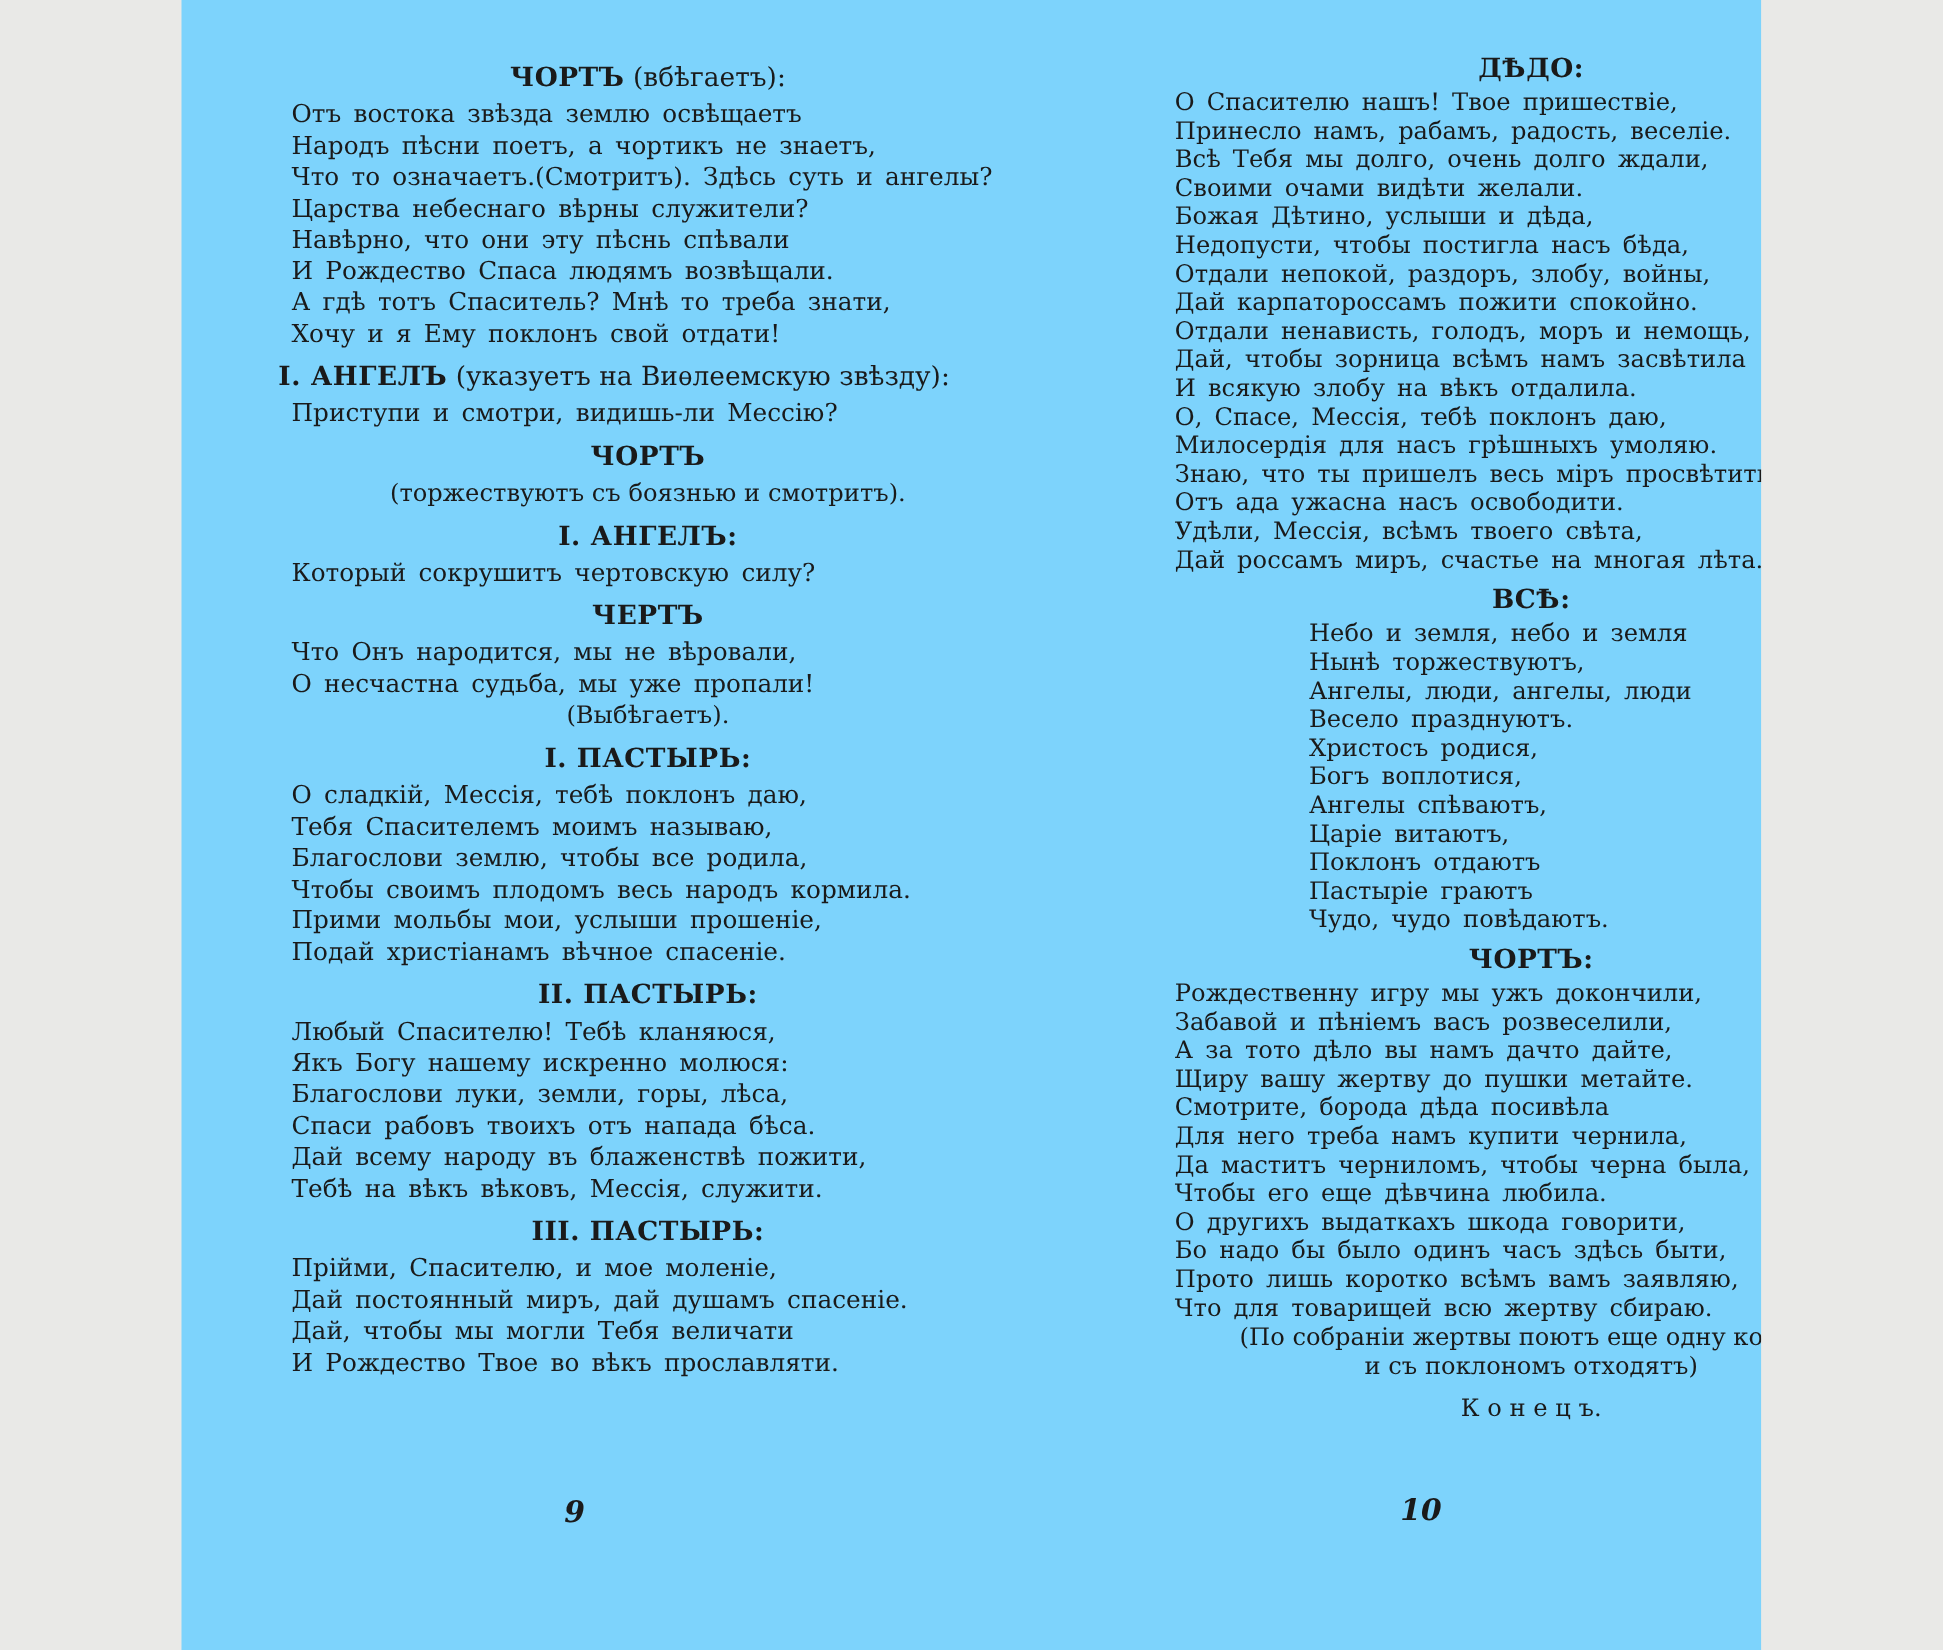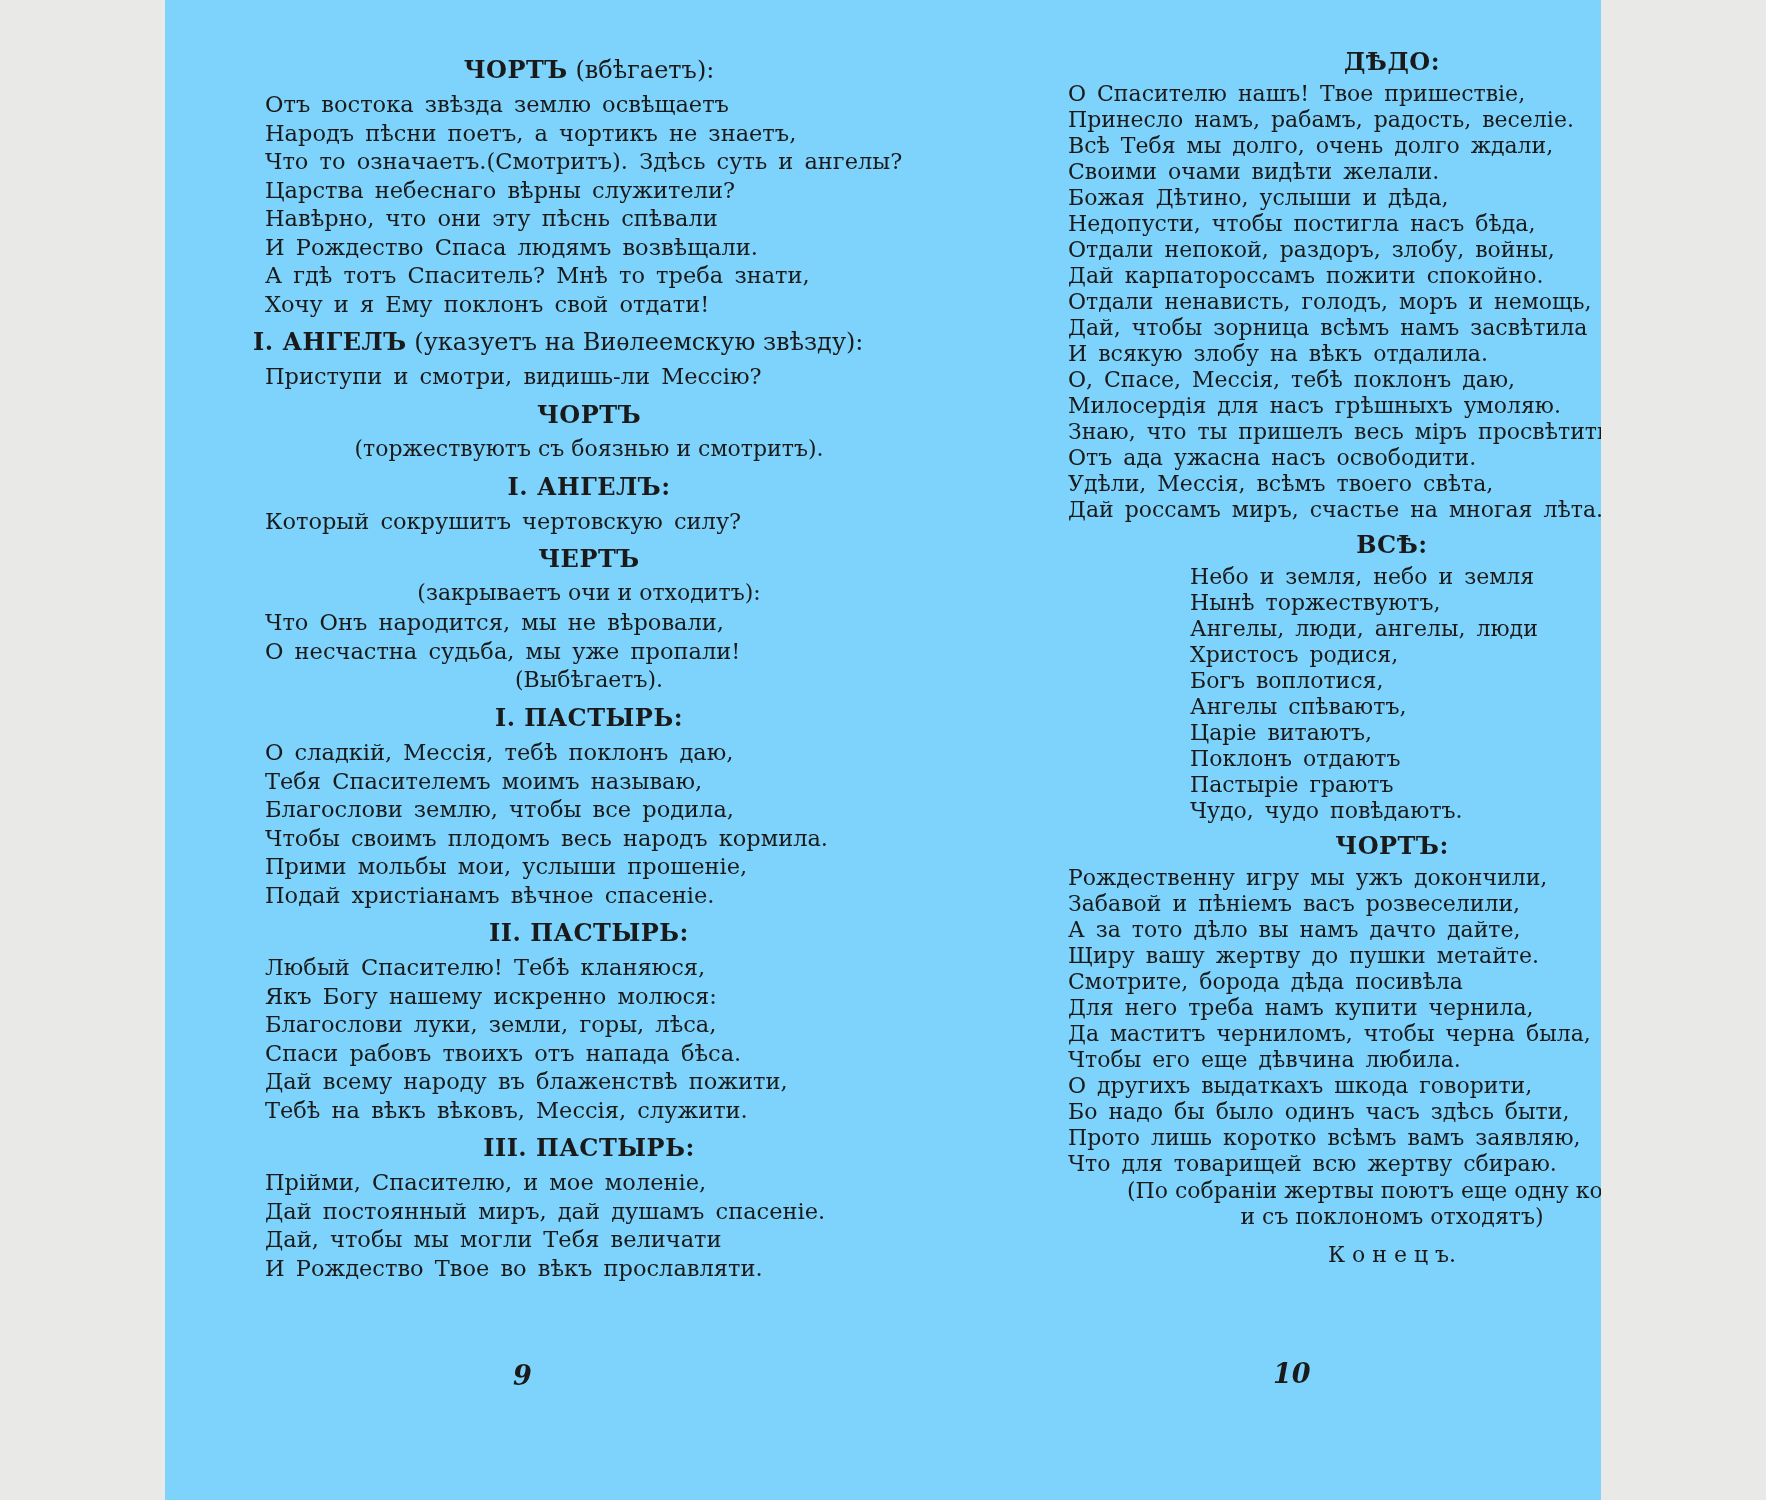--- a/index.html
+++ b/index.html
@@ -80,23 +80,20 @@
       </div>
       <div class="heading"><span class="hb">ЧОРТЪ</span></div>
       <div class="stage">
         <div class="sline">(торжествуютъ съ боязнью и смотритъ).</div>
       </div>
       <div class="heading"><span class="hb">I. АНГЕЛЪ:</span></div>
       <div class="verse">
         <div class="line">Который сокрушитъ чертовскую силу?</div>
       </div>
       <div class="heading"><span class="hb">ЧЕРТЪ</span></div>
-      <div class="stage">
-        <div class="sline">(закрываетъ очи и отходитъ):</div>
-      </div>
       <div class="verse">
         <div class="line">Что Онъ народится, мы не вѣровали,</div>
         <div class="line">О несчастна судьба, мы уже пропали!</div>
       </div>
       <div class="stage">
         <div class="sline">(Выбѣгаетъ).</div>
       </div>
       <div class="heading"><span class="hb">I. ПАСТЫРЬ:</span></div>
       <div class="verse">
         <div class="line">О сладкій, Мессія, тебѣ поклонъ даю,</div>
@@ -142,20 +139,21 @@
         <div class="line">Знаю, что ты пришелъ весь міръ просвѣтити,</div>
         <div class="line">Отъ ада ужасна насъ освободити.</div>
         <div class="line">Удѣли, Мессія, всѣмъ твоего свѣта,</div>
         <div class="line">Дай россамъ миръ, счастье на многая лѣта.</div>
       </div>
       <div class="heading"><span class="hb">ВСѢ:</span></div>
       <div class="verse indent">
         <div class="line">Небо и земля, небо и земля</div>
         <div class="line">Нынѣ торжествуютъ,</div>
         <div class="line">Ангелы, люди, ангелы, люди</div>
+        <div class="line">Весело празднуютъ.</div>
         <div class="line">Христосъ родися,</div>
         <div class="line">Богъ воплотися,</div>
         <div class="line">Ангелы спѣваютъ,</div>
         <div class="line">Царіе витаютъ,</div>
         <div class="line">Поклонъ отдаютъ</div>
         <div class="line">Пастыріе граютъ</div>
         <div class="line">Чудо, чудо повѣдаютъ.</div>
       </div>
       <div class="heading"><span class="hb">ЧОРТЪ:</span></div>
       <div class="verse">

